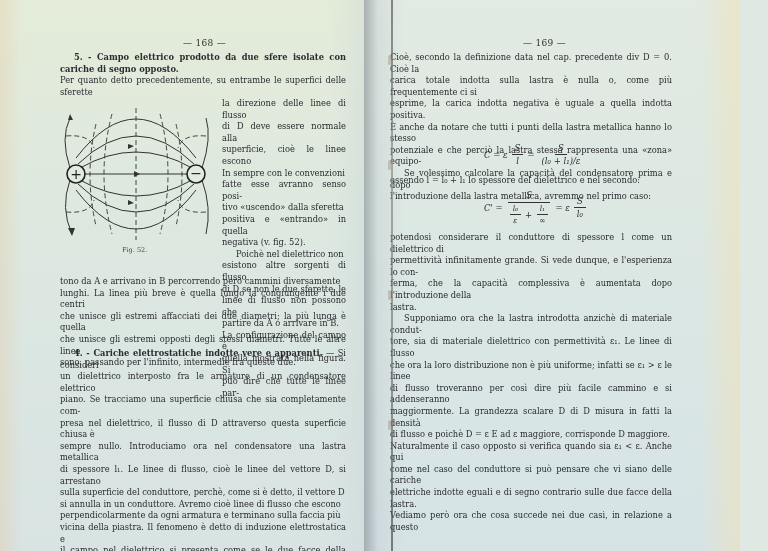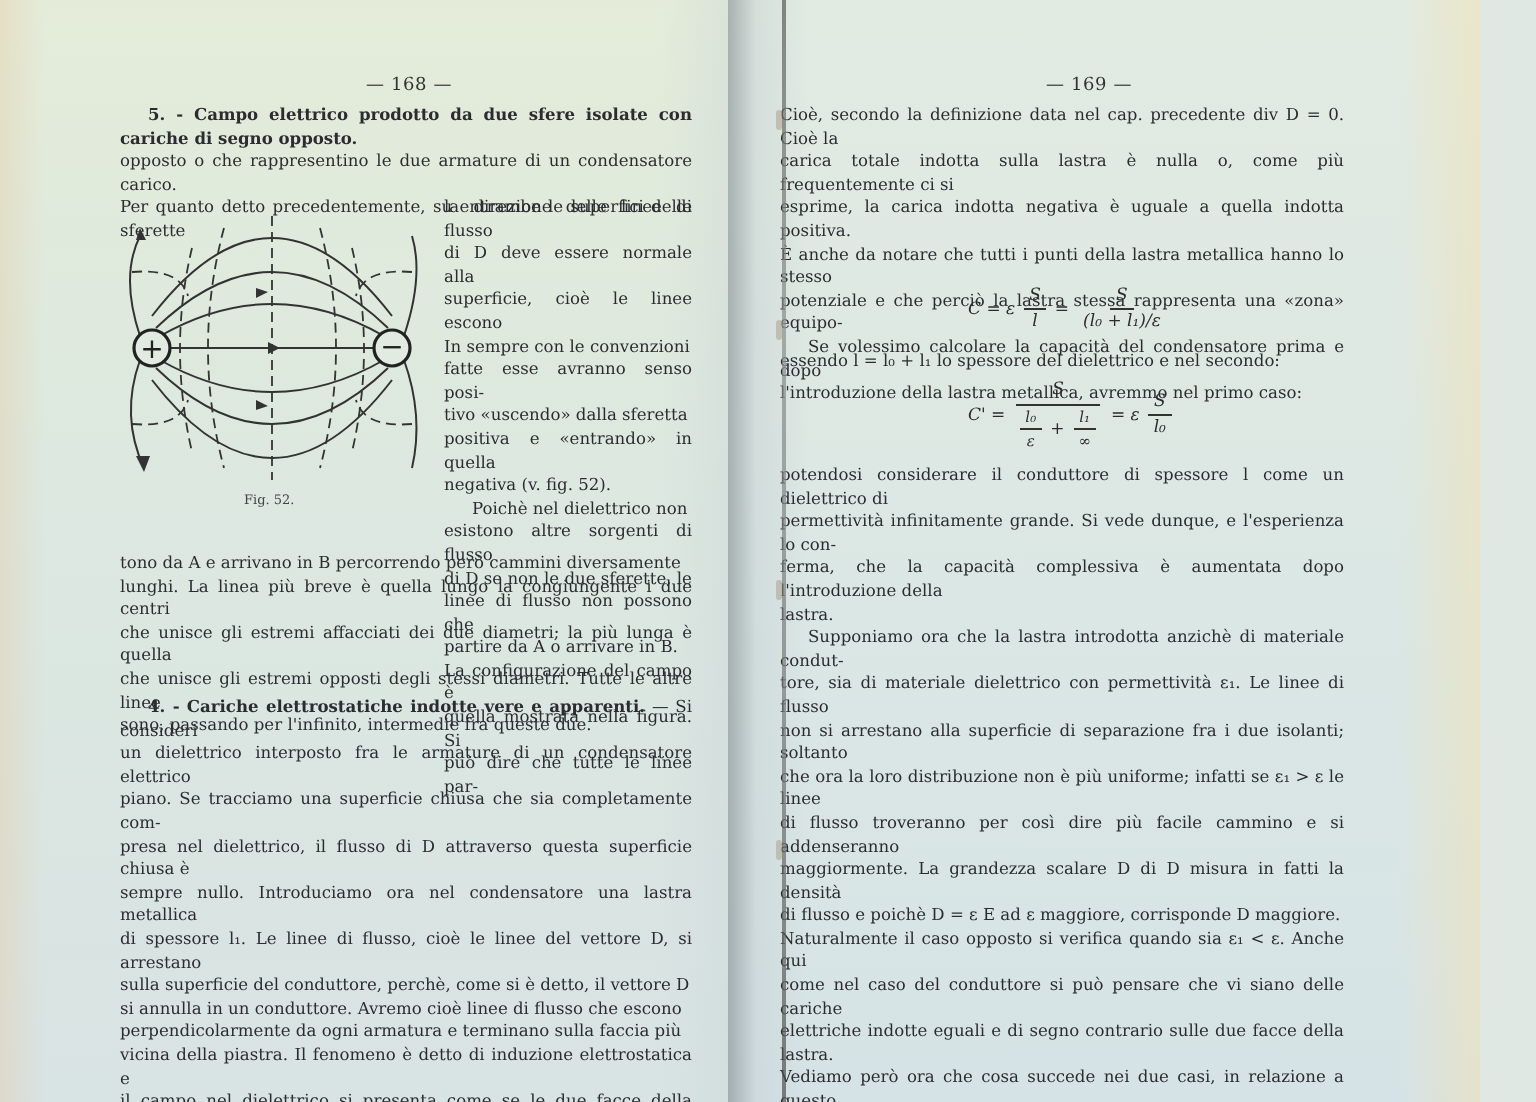--- a/index.html
+++ b/index.html
@@ -71,21 +71,20 @@
 </head>
 <body>
 
 <div class="spread">
 
   <div class="page page-left">
     <div class="page-num" style="left:183px; top:38px;">— 168 —</div>
 
     <div class="text-block" style="left:60px; top:52px; width:286px;">
       <p class="indent"><span class="heading">5. - Campo elettrico prodotto da due sfere isolate con cariche di segno opposto.</span></p>
-      <p>opposto o che rappresentino le due armature di un condensatore carico.</p>
       <p>Per quanto detto precedentemente, su entrambe le superfici delle sferette</p>
     </div>
 
     <div class="text-block" style="left:222px; top:98px; width:124px;">
       <p>la direzione delle linee di flusso</p>
       <p>di D deve essere normale alla</p>
       <p>superficie, cioè le linee escono</p>
       <p>In sempre con le convenzioni</p>
       <p>fatte esse avranno senso posi-</p>
       <p>tivo «uscendo» dalla sferetta</p>
@@ -218,21 +217,20 @@
       </span>
     </div>
 
     <div class="text-block" style="left:26px; top:232px; width:282px;">
       <p>potendosi considerare il conduttore di spessore l come un dielettrico di</p>
       <p>permettività infinitamente grande. Si vede dunque, e l'esperienza lo con-</p>
       <p>ferma, che la capacità complessiva è aumentata dopo l'introduzione della</p>
       <p>lastra.</p>
       <p class="indent">Supponiamo ora che la lastra introdotta anzichè di materiale condut-</p>
       <p>tore, sia di materiale dielettrico con permettività ε₁. Le linee di flusso</p>
-      <p>non si arrestano alla superficie di separazione fra i due isolanti; soltanto</p>
       <p>che ora la loro distribuzione non è più uniforme; infatti se ε₁ &gt; ε le linee</p>
       <p>di flusso troveranno per così dire più facile cammino e si addenseranno</p>
       <p>maggiormente. La grandezza scalare D di D misura in fatti la densità</p>
       <p>di flusso e poichè D = ε E ad ε maggiore, corrisponde D maggiore.</p>
       <p>Naturalmente il caso opposto si verifica quando sia ε₁ &lt; ε. Anche qui</p>
       <p>come nel caso del conduttore si può pensare che vi siano delle cariche</p>
       <p>elettriche indotte eguali e di segno contrario sulle due facce della lastra.</p>
       <p>Vediamo però ora che cosa succede nei due casi, in relazione a questo</p>
 
     </div>

